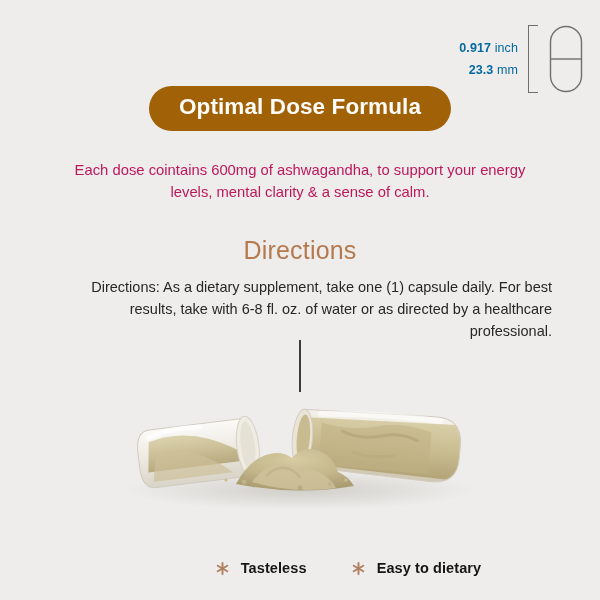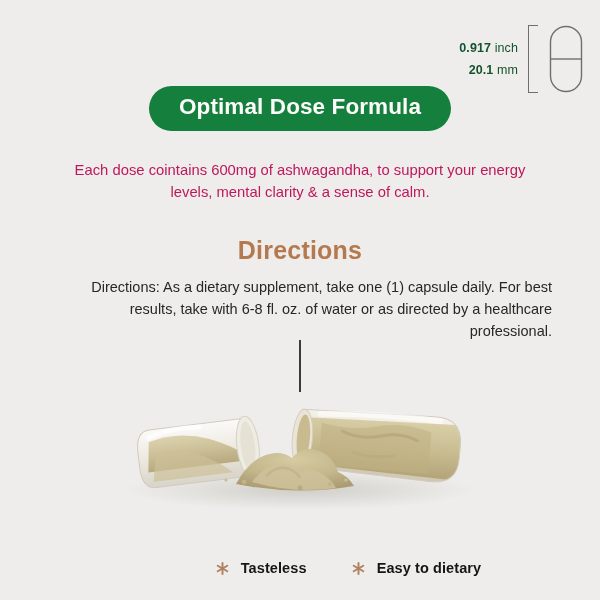--- a/index.html
+++ b/index.html
@@ -26,21 +26,21 @@
     gap: 10px;
   }
   #size-spec-values {
     display: flex;
     flex-direction: column;
     align-items: flex-end;
     gap: 8px;
   }
   .spec-line {
     font-size: 12.5px;
-    color: #14532d;
+    color: #0369a1;
     white-space: nowrap;
     letter-spacing: .1px;
   }
   .spec-num {
     font-weight: bold;
   }
   .spec-unit {
     font-weight: normal;
   }
   #size-bracket {
@@ -52,21 +52,21 @@
   #capsule-diagram {
     display: block;
   }
 
   
   #title-banner {
     position: absolute;
     top: 86px;
     left: 50%;
     transform: translateX(-50%);
-    background: #15803d;
+    background: #a16207;
     border-radius: 999px;
     padding: 9px 30px 11px;
     text-align: center;
   }
   #title-banner-text {
     color: #fdfcfa;
     font-size: 22.5px;
     font-weight: bold;
     letter-spacing: .1px;
     line-height: 1.1;
@@ -89,21 +89,21 @@
 
   
   #directions-heading {
     position: absolute;
     top: 215px;
     left: 0;
     width: 600px;
     text-align: center;
     color: #b5794f;
     font-size: 25px;
-    font-weight: bold;
+    font-weight: normal;
     letter-spacing: .2px;
   }
 
   
   #directions-paragraph {
     position: absolute;
     top: 261px;
     left: 0;
     width: 600px;
     text-align: right;
@@ -164,21 +164,21 @@
 </style>
 </head>
 <body>
 
 <div id="size-spec">
   <div id="size-spec-values">
     <div class="spec-line">
       <span class="spec-num">0.917</span><span>&nbsp;</span><span class="spec-unit">inch</span>
     </div>
     <div class="spec-line">
-      <span class="spec-num">20.1</span><span>&nbsp;</span><span class="spec-unit">mm</span>
+      <span class="spec-num">23.3</span><span>&nbsp;</span><span class="spec-unit">mm</span>
     </div>
   </div>
   <div id="size-bracket"></div>
   <svg id="capsule-diagram" width="36" height="70" viewBox="0 0 36 70">
     <rect x="2.5" y="2.5" width="31" height="65" rx="15.5" ry="15.5" fill="none" stroke="#6f6f6f" stroke-width="1.4"></rect>
     <line x1="2.8" y1="35" x2="33.2" y2="35" stroke="#6f6f6f" stroke-width="1.4"></line>
   </svg>
 </div>
 
 <div id="title-banner">

